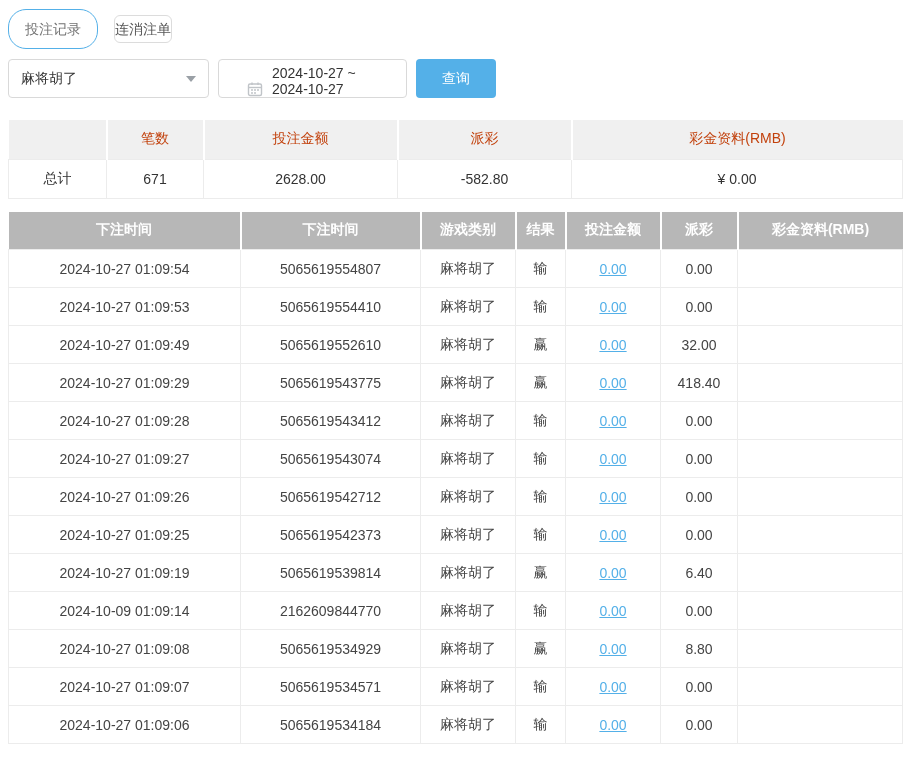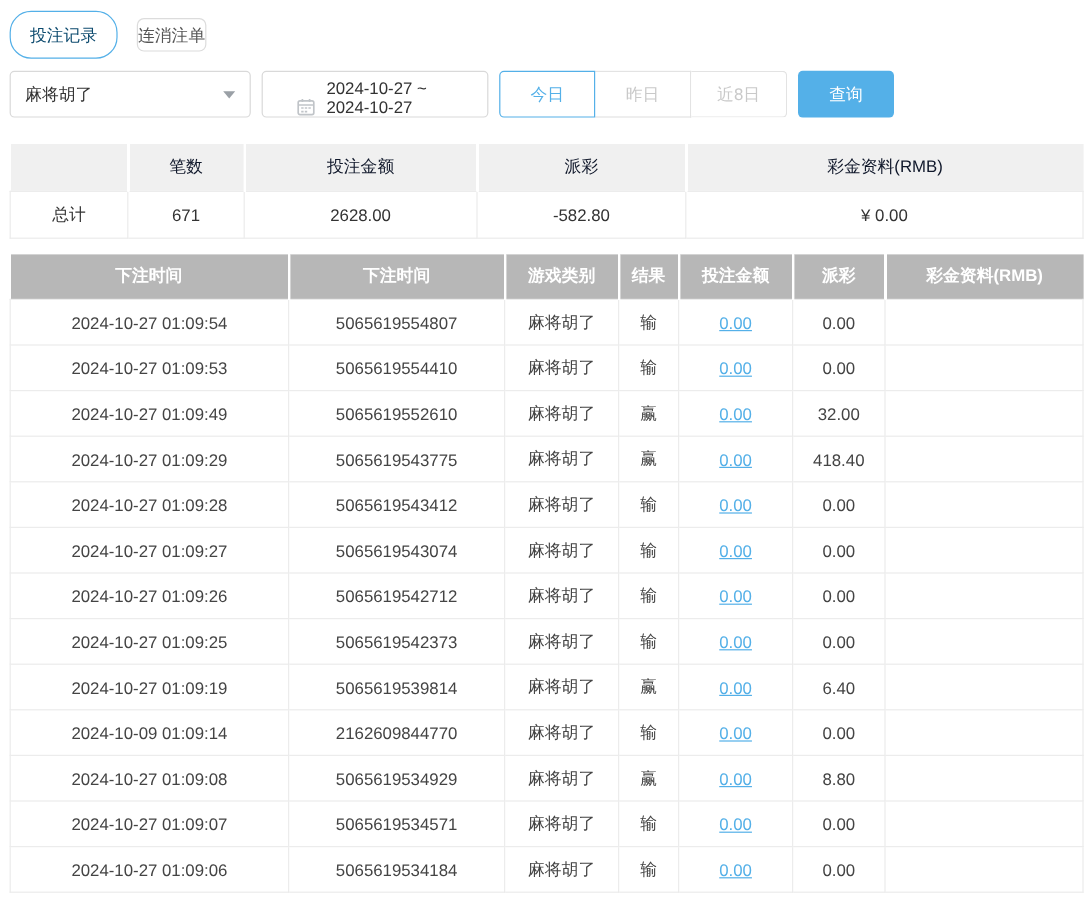--- a/index.html
+++ b/index.html
@@ -9,21 +9,21 @@
     font-size: 14px;
     color: #333;
     padding: 10px 8px 0 8px;
   }
 
   
   .tabs-row { display: flex; align-items: center; gap: 16px; height: 38px; }
   .tab-pill {
     background: #fff;
     border: 1px solid #54b0e8;
-    color: #0c4a6e;
+    color: #737373;
     border-radius: 18px;
     padding: 11px 16px;
     font-size: 14px;
     cursor: pointer;
     line-height: 1.2;
   }
   .tab-pill.inactive {
     border: 1px solid #dcdcdc;
     color: #555;
     border-radius: 6px;
@@ -76,21 +76,21 @@
     font-size: 14px; cursor: pointer;
   }
 
   
   table { border-collapse: collapse; table-layout: fixed; width: 894px; }
   td, th { text-align: center; overflow: hidden; white-space: nowrap; }
 
   
   .summary-table { margin-top: 22px; }
   .summary-table th {
-    background: #f0f0f0; color: #0f172a; font-weight: normal;
+    background: #f0f0f0; color: #c2410c; font-weight: normal;
     height: 39px; border-right: 2px solid #fff;
   }
   .summary-table th:last-child { border-right: none; }
   .summary-table td {
     height: 39px; border: 1px solid #ececec; background: #fff; color: #333;
   }
   .neg-red { color: #e65353; }
 
   
   .bet-table { margin-top: 13px; }
@@ -123,25 +123,20 @@
       <line x1="1.5" y1="6.5" x2="14.5" y2="6.5"></line>
       <line x1="5" y1="1.5" x2="5" y2="4"></line>
       <line x1="11" y1="1.5" x2="11" y2="4"></line>
       <line x1="4" y1="9" x2="6" y2="9"></line>
       <line x1="7" y1="9" x2="9" y2="9"></line>
       <line x1="10" y1="9" x2="12" y2="9"></line>
       <line x1="4" y1="12" x2="6" y2="12"></line>
       <line x1="7" y1="12" x2="9" y2="12"></line>
     </svg>
     <span>2024-10-27 ~ 2024-10-27</span>
-  </div>
-  <div class="btn-group">
-    <button class="seg-btn active">今日</button>
-    <button class="seg-btn">昨日</button>
-    <button class="seg-btn">近8日</button>
   </div>
   <button class="query-btn">查询</button>
 </div>
 
 <table class="summary-table">
   <colgroup>
     <col style="width:98px">
       <col style="width:97px">
       <col style="width:194px">
       <col style="width:174px">

